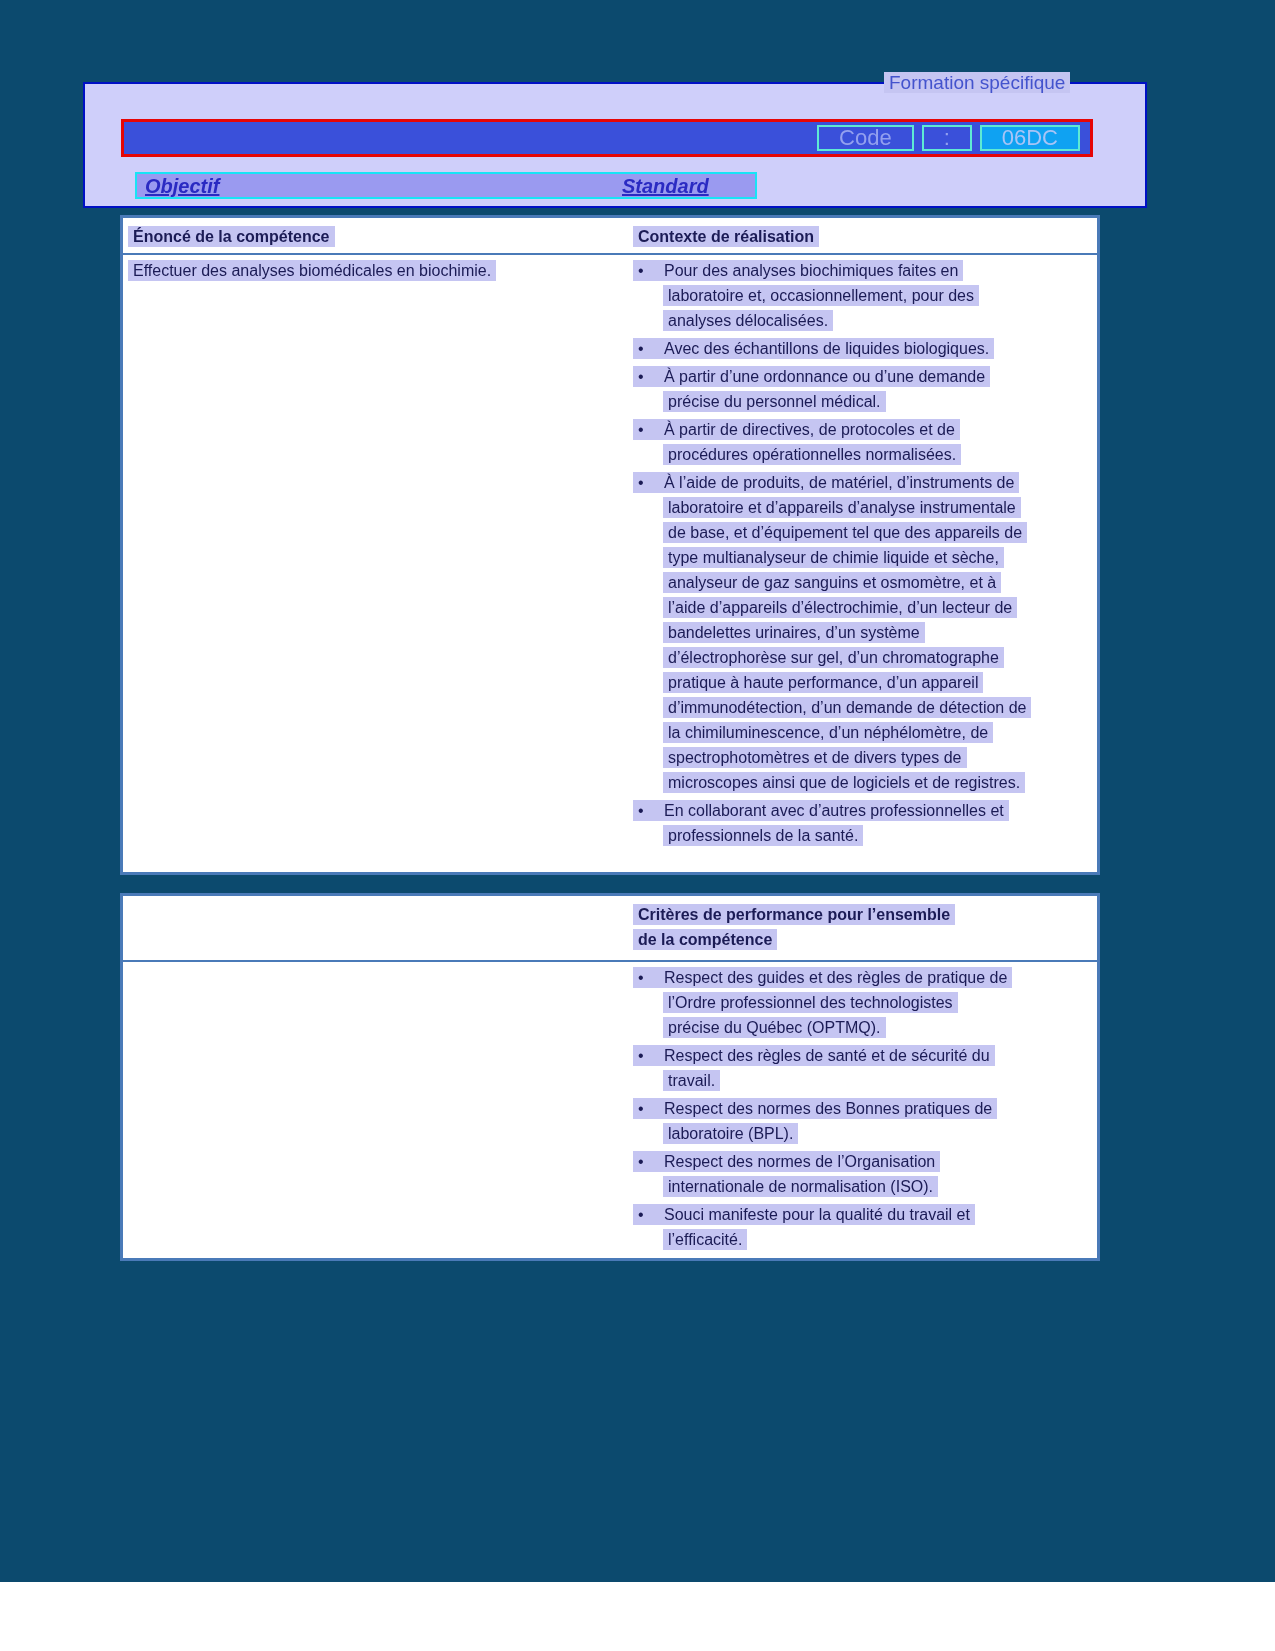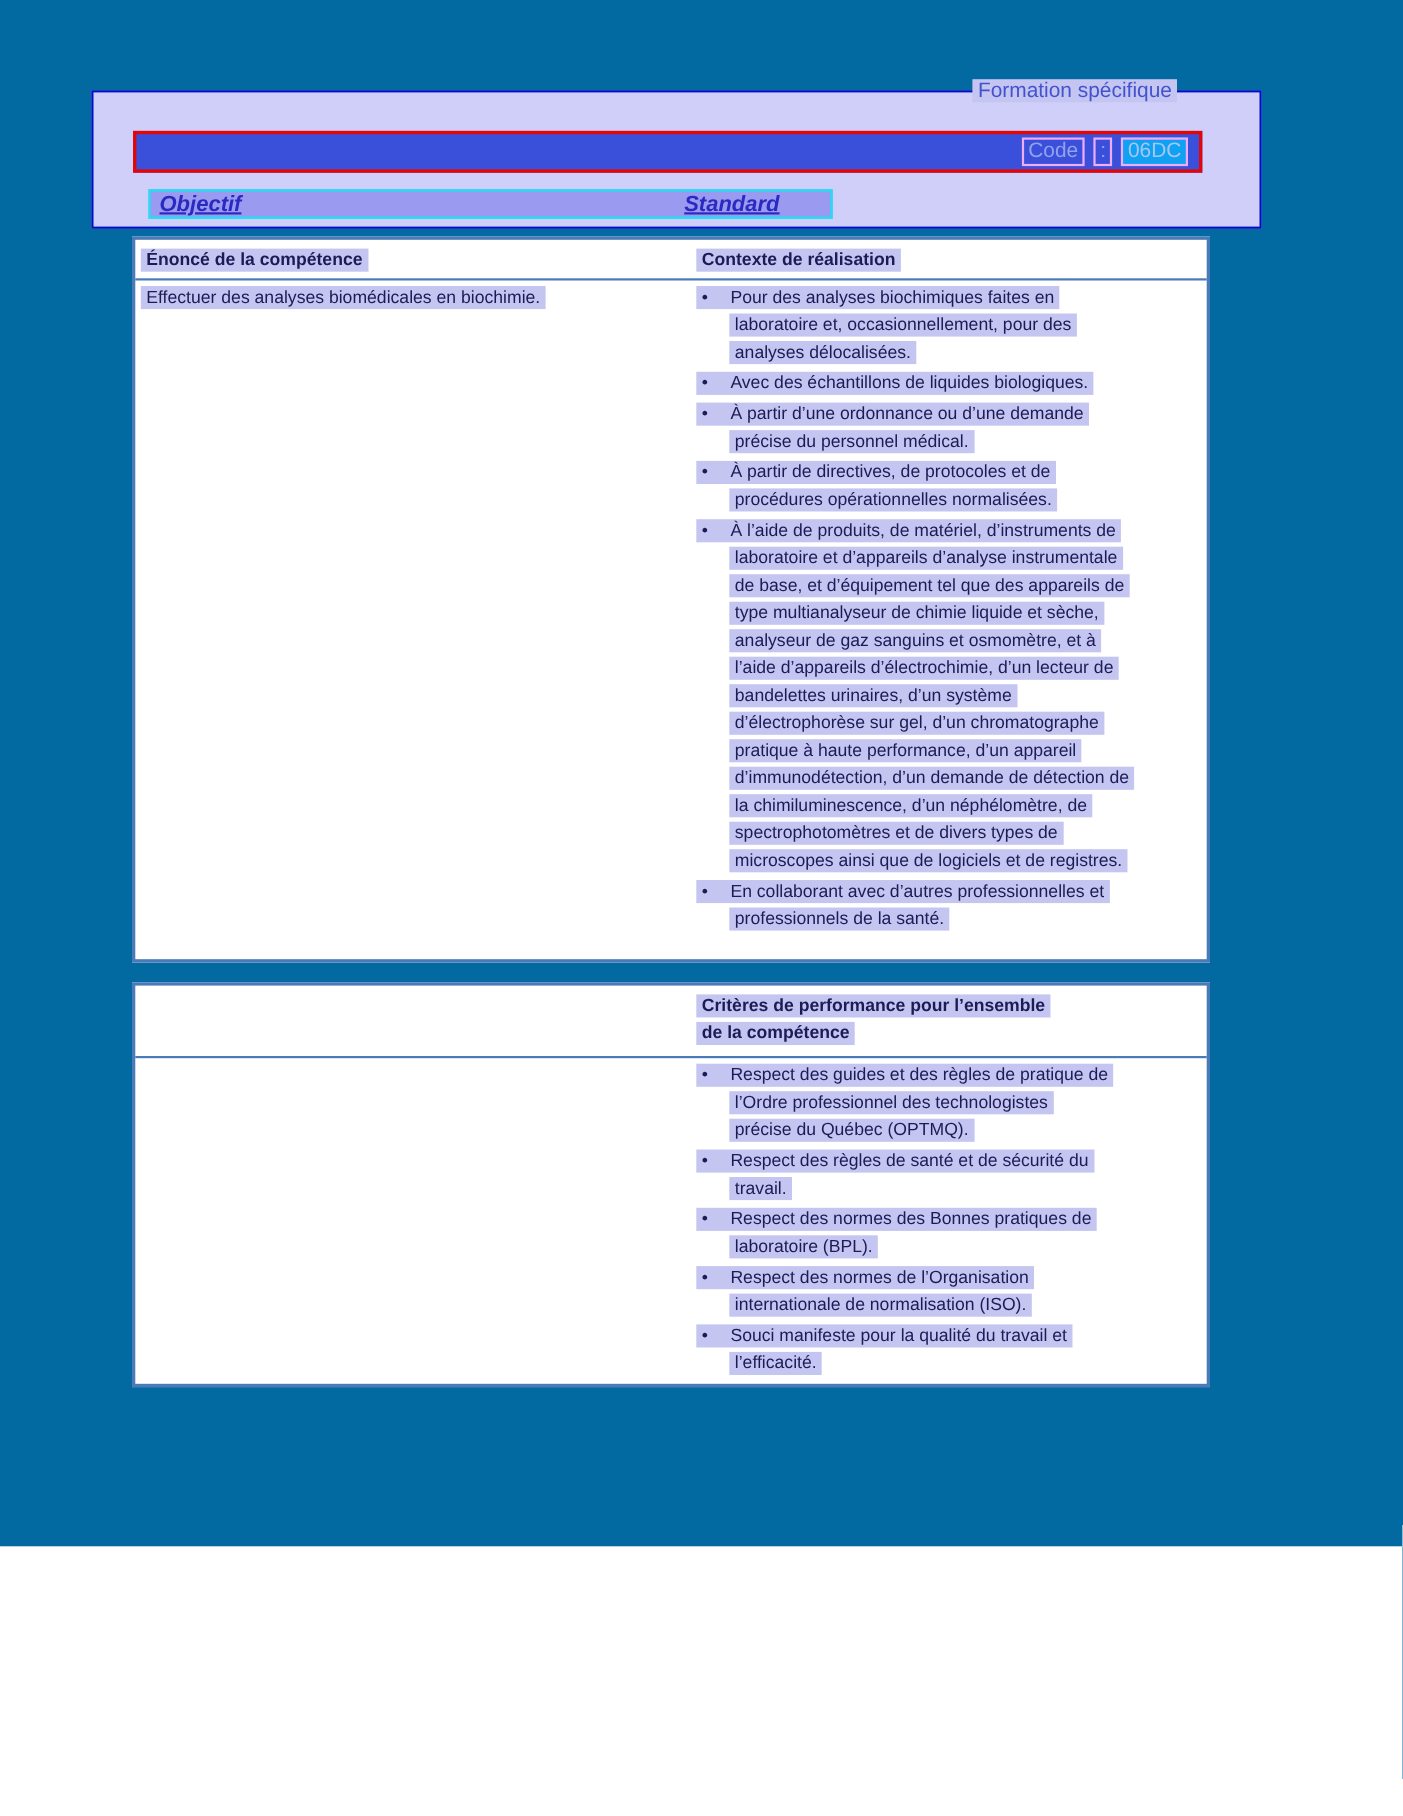--- a/index.html
+++ b/index.html
@@ -1,17 +1,17 @@
 <!DOCTYPE html>
 <html><head>
 <meta charset="utf-8">
 <style>
   html,body{margin:0;padding:0;background:#ffffff;}
   body{font-family:"Liberation Sans", sans-serif;}
-  .page{position:relative;width:1275px;height:1406px;background:#0369a1;overflow:hidden;}
+  .page{position:relative;width:1275px;height:1582px;background:#0c4a6e;overflow:hidden;}
 
   
   .hl{
     display:inline-block;
     background:#c5c5f2;
     border:2px solid #1bfe8;
     padding:0 5px;
     font-size:16px;
     line-height:21px;
     color:#1b1b55;
@@ -34,22 +34,22 @@
     position:absolute;left:884px;top:72px;z-index:3;
     color:#4353cd;font-size:19px;
   }
   .title-bar{
     position:absolute;left:121px;top:119px;width:972px;height:38px;
     background:#3a50da;border:3px solid #e60505;box-sizing:border-box;
     display:flex;align-items:center;justify-content:flex-end;gap:8px;
     padding-right:10px;z-index:2;
   }
   .code-box{
-    border:2px solid #f0abfc;color:#93a0ef;font-size:19px;line-height:22px;
-    padding:0 4px;display:inline-block;
+    border:2px solid #5eead4;color:#93a0ef;font-size:22px;line-height:22px;
+    padding:0 20px;display:inline-block;
   }
   .code-value{background:#0fa2f2;color:#a8c4f6;}
   .band{
     position:absolute;left:135px;top:172px;width:622px;height:27px;
     background:#9a9af0;border:2px solid #18e4f6;box-sizing:border-box;z-index:2;
   }
   .band-label{
     position:absolute;top:1px;font-size:20px;font-weight:bold;font-style:italic;
     text-decoration:underline;color:#2a2ac2;white-space:nowrap;
   }

